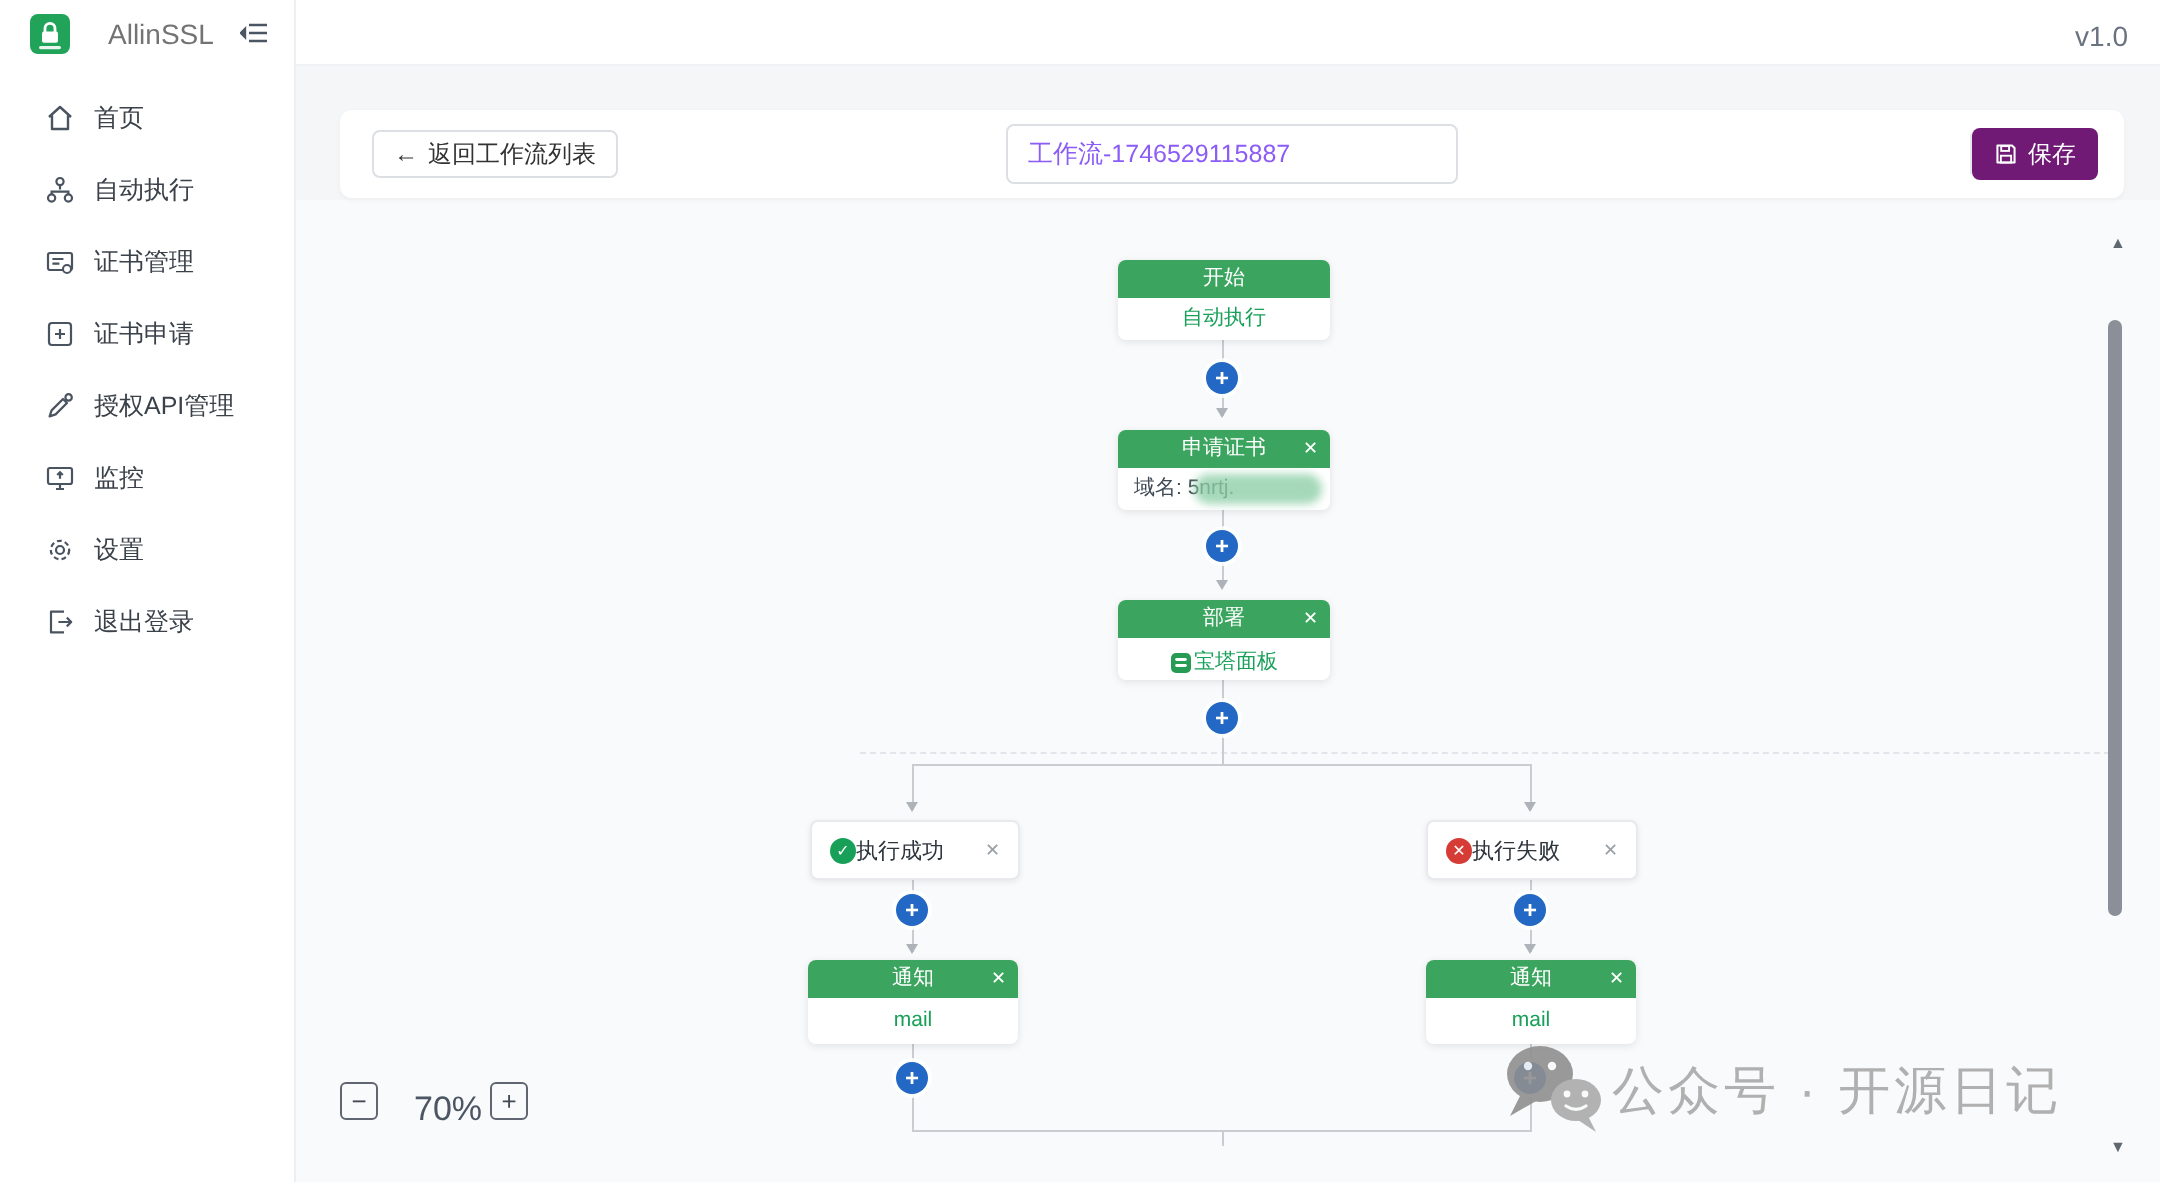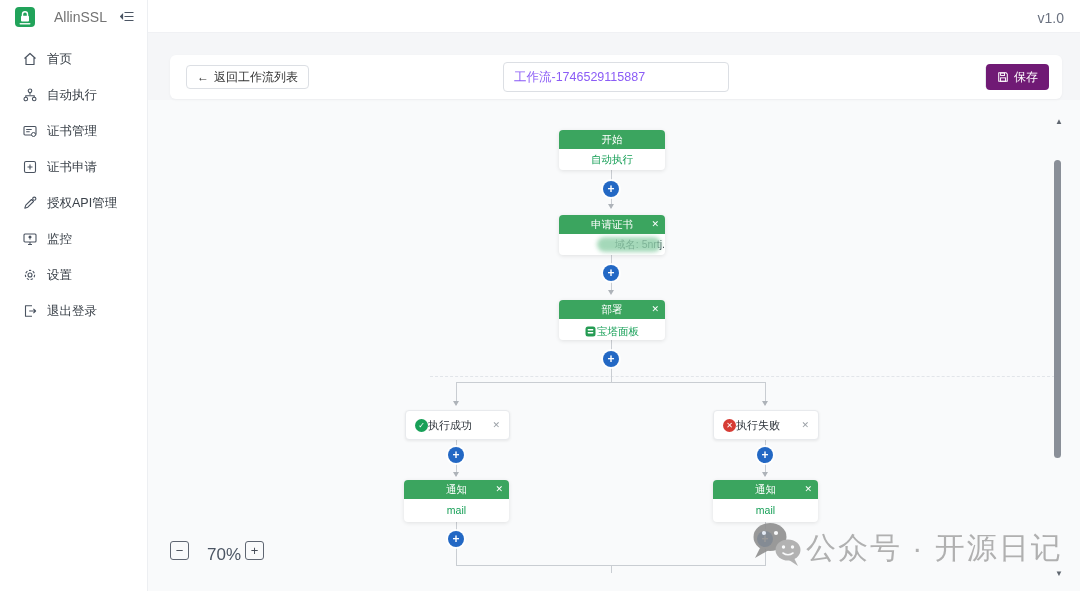--- a/index.html
+++ b/index.html
@@ -43,29 +43,29 @@
   .leaf { position:absolute; background:#fff; border:1px solid #e8eaed; border-radius:4px; box-shadow:0 1px 3px rgba(0,0,0,0.08); display:flex; align-items:center; cursor:pointer; }
   .leaf .lbl { flex:1; text-align:left; font-size:11px; color:#2f353c; }
   .leaf .leaf-close { font-size:9px; color:#9aa0a6; margin-right:9px; cursor:pointer; }
   .status-dot { width:13px; height:13px; border-radius:50%; margin-left:9px; color:#fff; font-size:8px; line-height:13px; text-align:center; flex:0 0 auto; }
   .status-dot.ok { background:#18a058; }
   .status-dot.err { background:#d63c35; }
 
   .plus-btn { position:absolute; width:16px; height:16px; border-radius:50%; background:#2368c4; color:#fff; font-size:12px; font-weight:bold; display:flex; align-items:center; justify-content:center; line-height:1; box-shadow:0 0 0 2px rgba(255,255,255,0.85); cursor:pointer; z-index:2; padding-bottom:1px; }
 
   .domain-blur { position:absolute; right:4px; top:3px; width:64px; height:15px; background:#8ecfa8; opacity:.8; border-radius:8px; filter:blur(2px); }
-  .apply-body { text-align:right; padding-left:8px; color:#3f4a55; }
+  .apply-body { text-align:left; padding-left:8px; color:#3f4a55; }
   .deploy-body { display:flex; align-items:center; justify-content:center; gap:1px; }
 
   
   .zoom-btn { position:absolute; width:19px; height:19px; background:transparent; border:1.5px solid #5f6672; border-radius:3px; color:#434a55; font-size:13px; line-height:15px; text-align:center; cursor:pointer; font-family:inherit; }
   .zoom-level { position:absolute; left:199px; top:444px; width:50px; text-align:center; font-size:17px; color:#4b5563; }
 
   
-  .watermark-text { position:absolute; left:658px; top:428px; font-size:30px; color:#9e9e9e; opacity:.8; letter-spacing:2px; white-space:nowrap; z-index:6; }
+  .watermark-text { position:absolute; left:658px; top:428px; font-size:26px; color:#9e9e9e; opacity:.8; letter-spacing:2px; white-space:nowrap; z-index:6; }
   .watermark-icon { position:absolute; left:602px; top:420px; z-index:6; opacity:.9; }
 
   
   .scroll-arrow { position:absolute; left:904px; width:14px; text-align:center; font-size:8px; color:#606770; cursor:pointer; }
   .scroll-thumb { position:absolute; left:906px; top:60px; width:7px; height:298px; background:#8a8f98; border-radius:4px; cursor:pointer; }
 </style>
 </head>
 <body>
 
 <div id="app">

